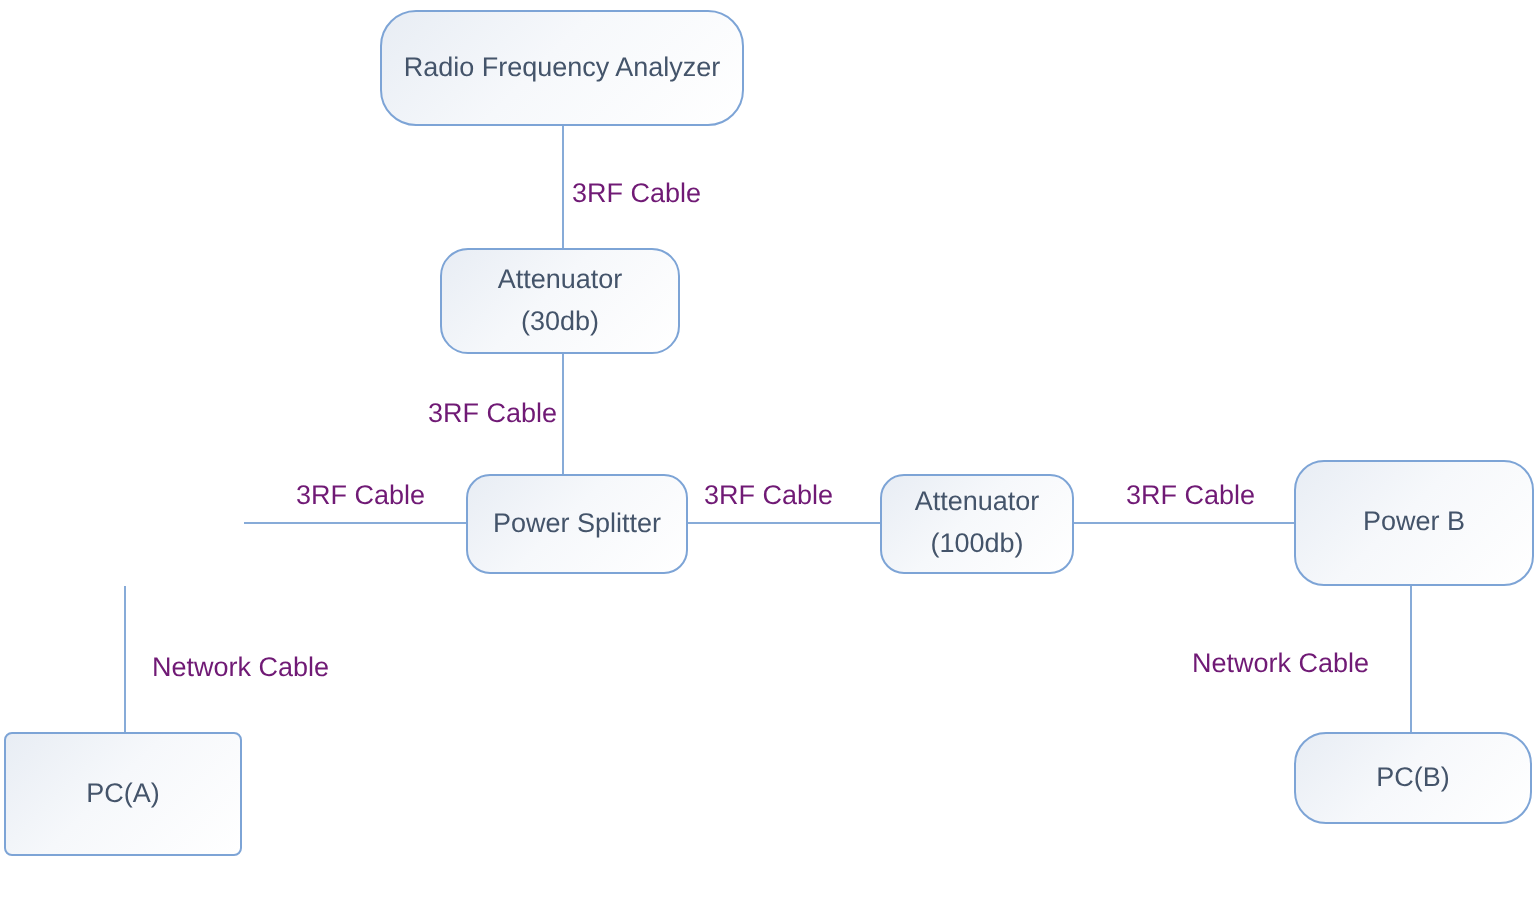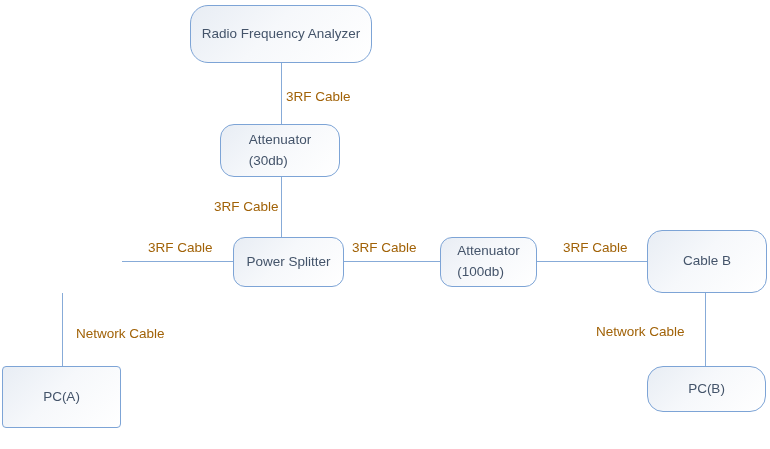--- a/index.html
+++ b/index.html
@@ -6,27 +6,27 @@
   .canvas {
     position:relative; width:770px; height:449px; background:#ffffff;
     font-family:"Liberation Sans", sans-serif; overflow:hidden;
   }
   .node {
     position:absolute; box-sizing:border-box;
     border:1px solid #7da4d6;
     background:linear-gradient(135deg,#e8edf4 0%,#f6f8fb 45%,#ffffff 100%);
     color:#44546a; font-size:13.5px; line-height:1.55;
     display:flex; align-items:center; justify-content:center;
-    white-space:pre-line;
+    text-align:center; white-space:pre-line;
   }
   .line { position:absolute; background:#87abd8; }
   .h-line { height:1px; }
   .v-line { width:1px; }
   .edge-label {
-    position:absolute; color:#a16207; font-size:13.5px; white-space:nowrap;
+    position:absolute; color:#701a75; font-size:13.5px; white-space:nowrap;
   }
 </style>
 </head>
 <body>
 
 <div class="canvas">
 
   <div class="line v-line" style="left:281px; top:63px;  height:61px;"></div>
   <div class="line v-line" style="left:281px; top:177px; height:60px;"></div>
   <div class="line h-line" style="left:122px; top:261px; width:111px;"></div>
@@ -42,17 +42,17 @@
   <div class="edge-label" style="left:563px; top:240px;">3RF Cable</div>
   <div class="edge-label" style="left:76px;  top:326px;">Network Cable</div>
   <div class="edge-label" style="left:596px; top:324px;">Network Cable</div>
 
   <div class="node" style="left:190px; top:5px;   width:182px; height:58px; border-radius:18px;">Radio Frequency Analyzer</div>
   <div class="node" style="left:220px; top:124px; width:120px; height:53px; border-radius:14px;">Attenuator
 (30db)</div>
   <div class="node" style="left:233px; top:237px; width:111px;  height:50px; border-radius:12px;">Power Splitter</div>
   <div class="node" style="left:440px; top:237px; width:97px;  height:50px; border-radius:12px;">Attenuator
 (100db)</div>
-  <div class="node" style="left:647px; top:230px; width:120px; height:63px; border-radius:15px;">Cable B</div>
+  <div class="node" style="left:647px; top:230px; width:120px; height:63px; border-radius:15px;">Power B</div>
   <div class="node" style="left:2px;   top:366px; width:119px; height:62px; border-radius:4px;">PC(A)</div>
   <div class="node" style="left:647px; top:366px; width:119px; height:46px; border-radius:16px;">PC(B)</div>
 
 </div>
 
 </body></html>

